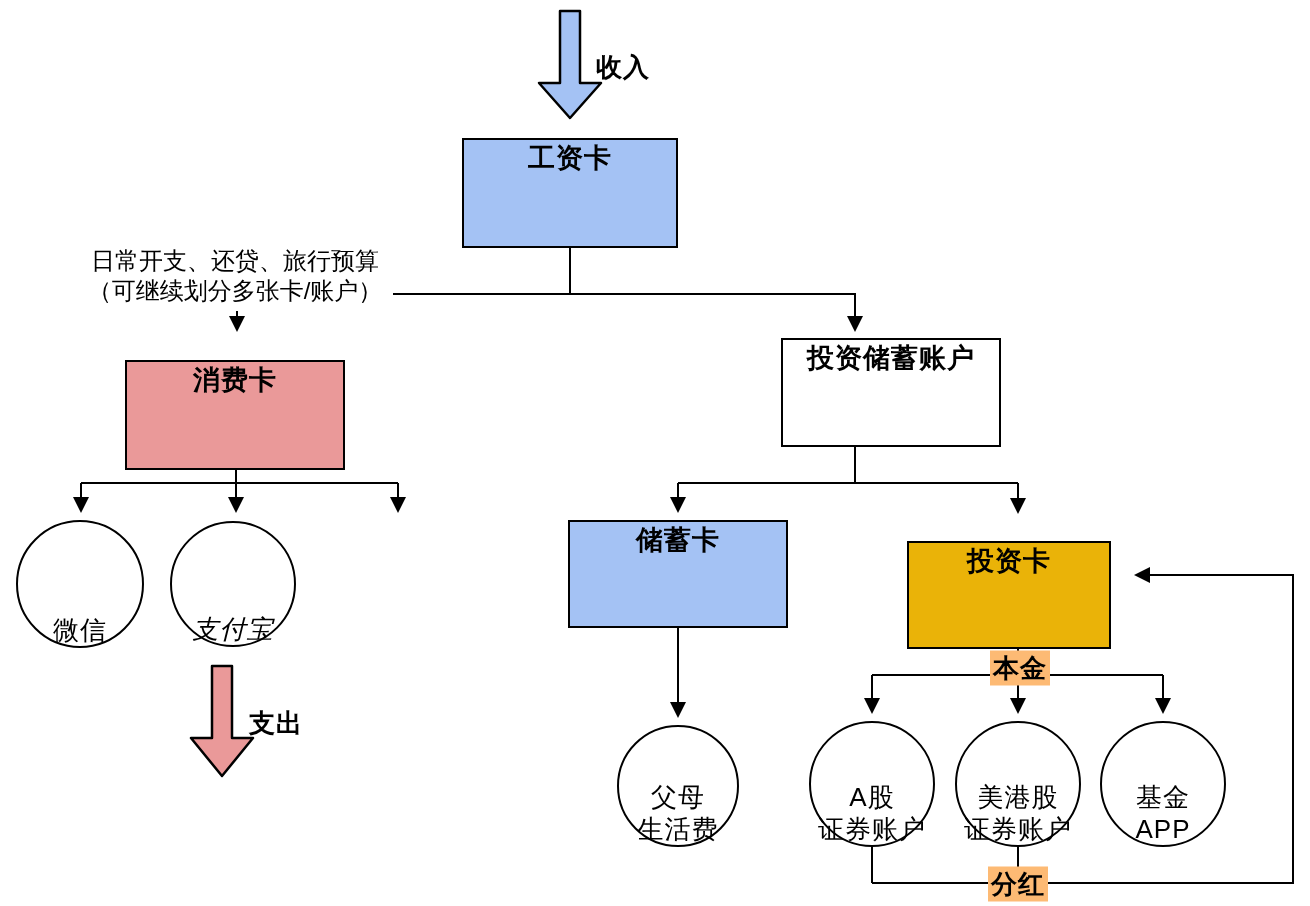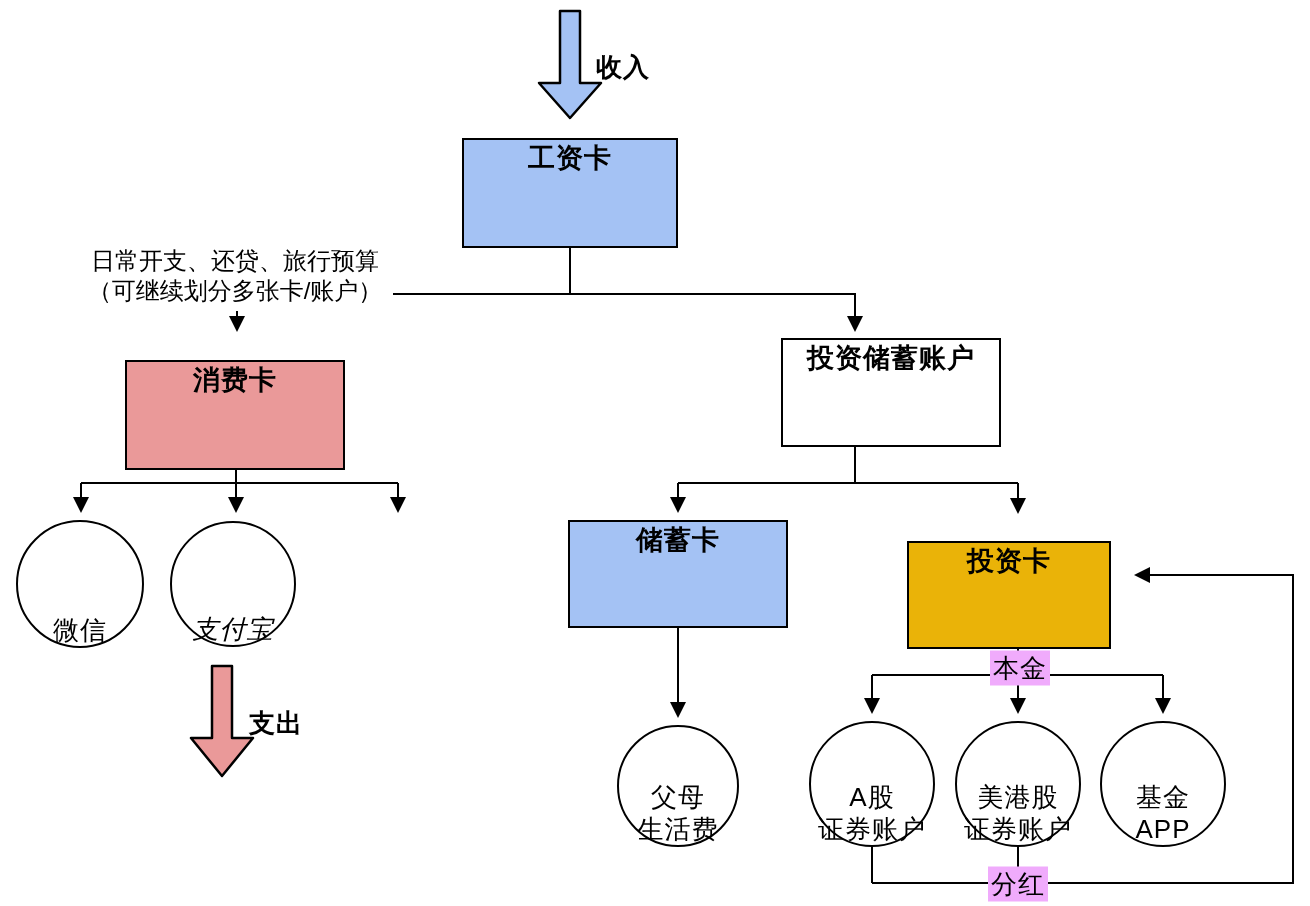--- a/index.html
+++ b/index.html
@@ -54,24 +54,24 @@
     position: absolute;
     font-size: 26px;
     font-weight: 700;
     color: #000000;
     white-space: nowrap;
     letter-spacing: 1px;
   }
   .edge-label {
     position: absolute;
     transform: translate(-50%, -50%);
-    background: #f0abfc;
+    background: #fdba74;
     padding: 0 3px;
     font-size: 26px;
-    font-weight: 400;
+    font-weight: 700;
     color: #000000;
     white-space: nowrap;
     letter-spacing: 1px;
   }
   .annotation {
     position: absolute;
     left: 72px;
     top: 246px;
     width: 326px;
     text-align: center;

